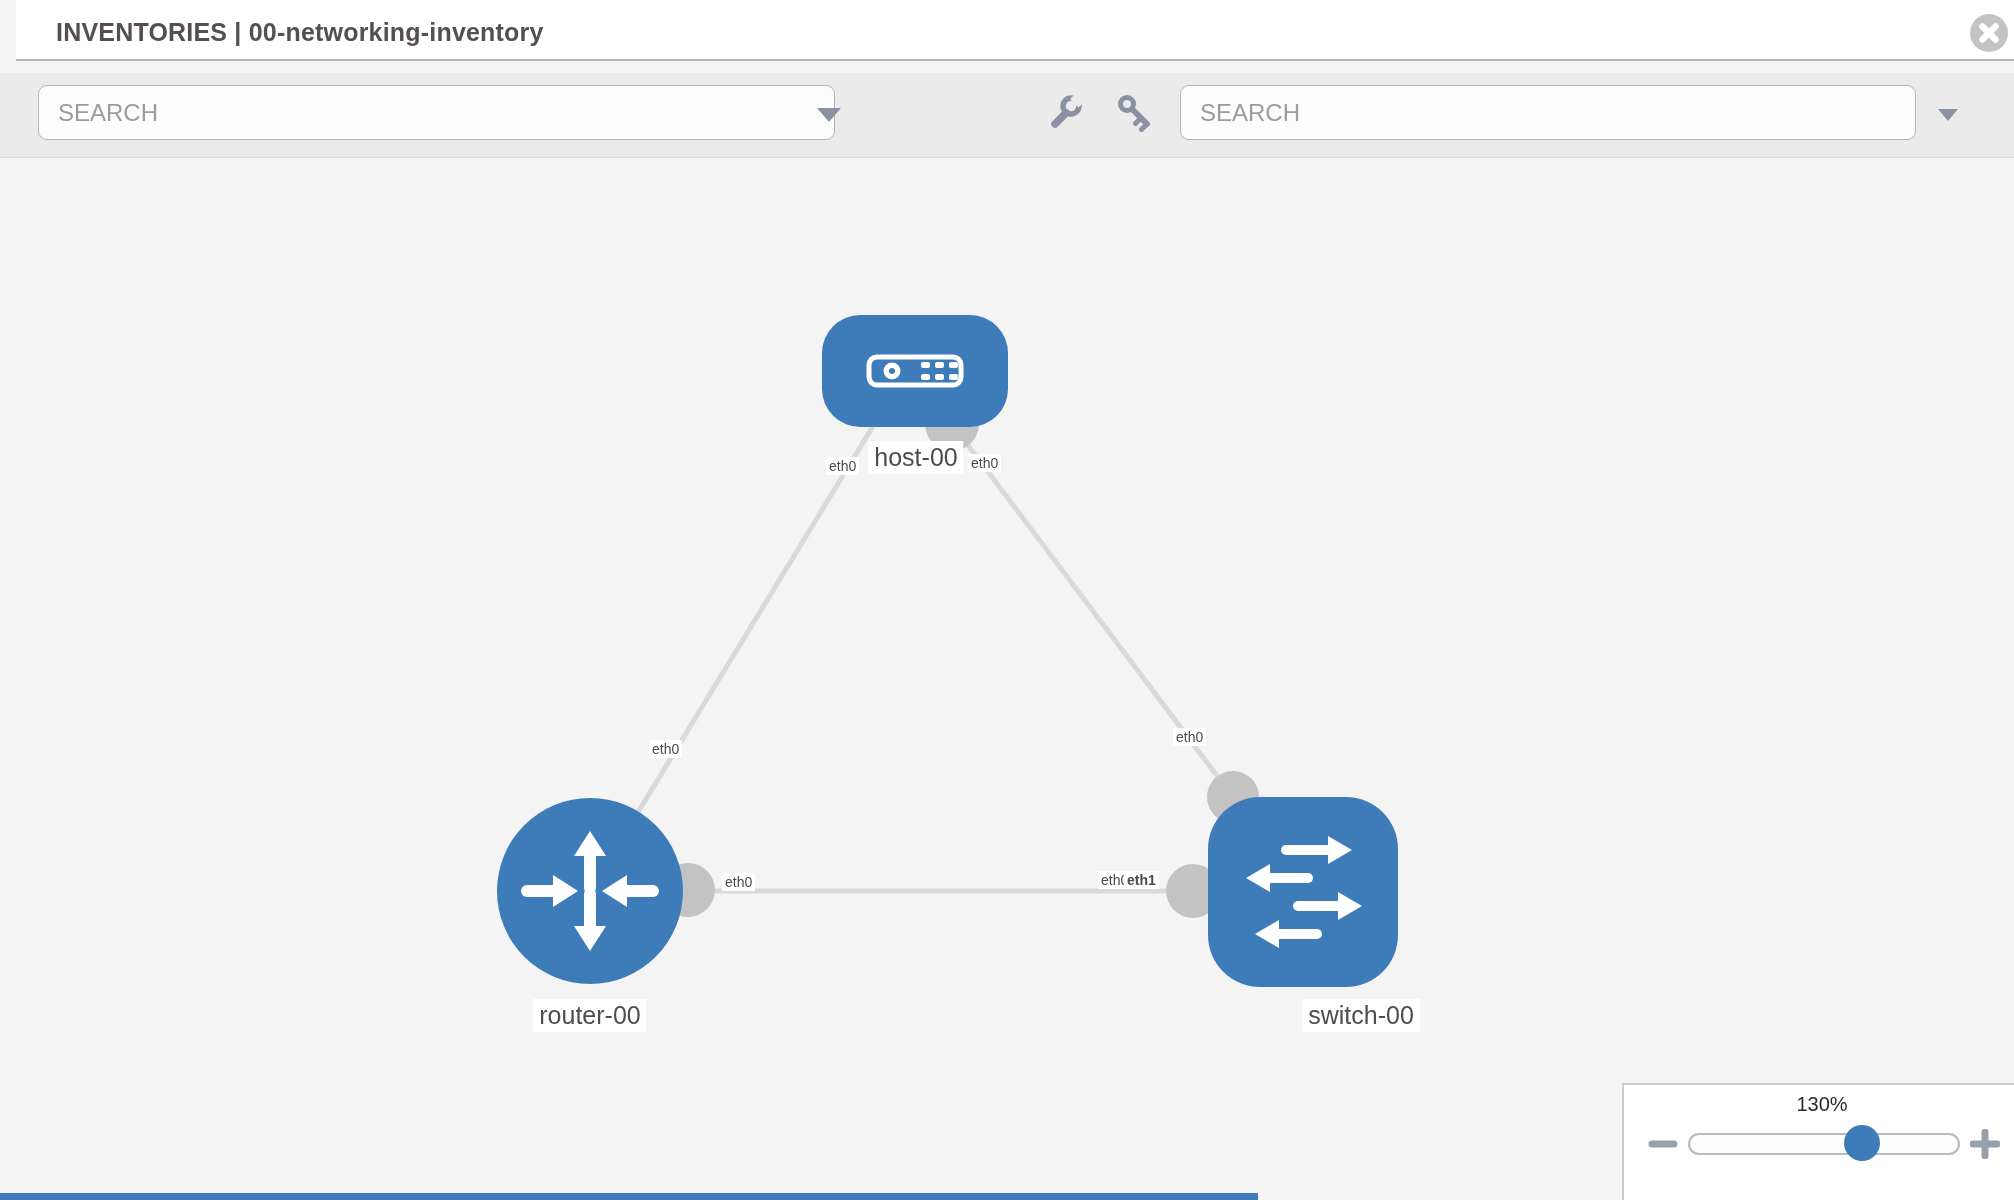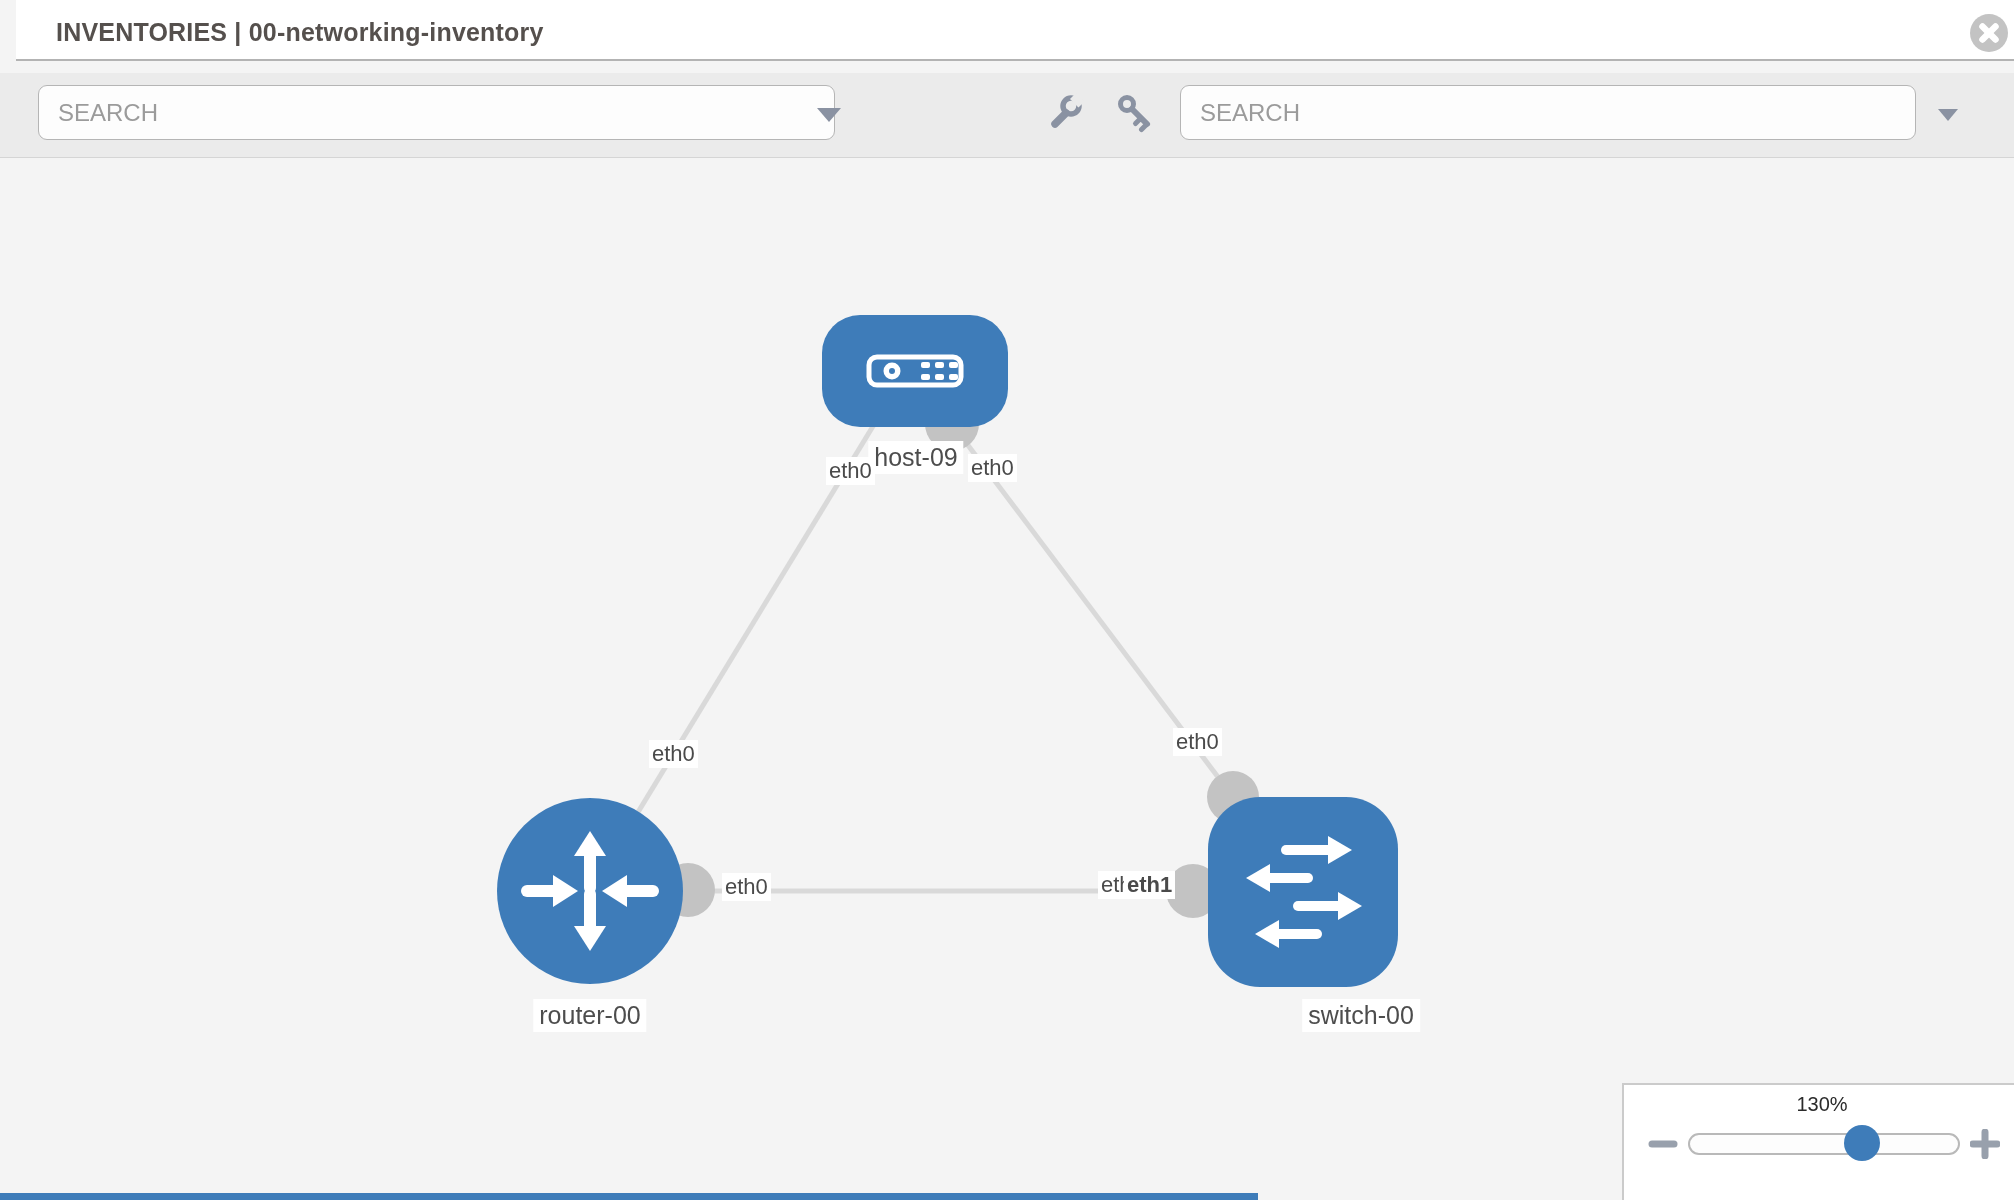--- a/index.html
+++ b/index.html
@@ -49,21 +49,21 @@
   .tool-icon { position: absolute; top: 20px; cursor: pointer; }
 
   
   .node-label {
     position: absolute; transform: translateX(-50%);
     background: #ffffff; color: #4d4d4d; font-size: 25px;
     padding: 2px 6px; white-space: nowrap; z-index: 3;
   }
   .if-label {
     position: absolute;
-    background: #ffffff; color: #4a4a4a; font-size: 22px;
+    background: #ffffff; color: #4a4a4a; font-size: 14px;
     padding: 1px 3px; white-space: nowrap; z-index: 3;
   }
   .if-label.over { z-index: 4; }
 
   svg.topology { position: absolute; left: 0; top: 0; z-index: 1; }
 
   
   .zoom-panel {
     position: absolute; left: 1622px; top: 1083px; width: 400px; height: 130px;
     background: #ffffff; border: 2px solid #cbcbcb; z-index: 5;
@@ -146,21 +146,21 @@
       <line x1="1308" y1="878" x2="1268" y2="878"></line>
       <polygon points="1246,878 1270,864 1270,892" stroke="none"></polygon>
       <line x1="1298" y1="906" x2="1340" y2="906"></line>
       <polygon points="1362,906 1338,892 1338,920" stroke="none"></polygon>
       <line x1="1317" y1="934" x2="1277" y2="934"></line>
       <polygon points="1255,934 1279,920 1279,948" stroke="none"></polygon>
     </g>
   </g>
 </svg>
 
-<div class="node-label" style="left:916px;  top:441px;">host-09</div>
+<div class="node-label" style="left:916px;  top:441px;">host-00</div>
 <div class="node-label" style="left:590px;  top:999px;">router-00</div>
 <div class="node-label" style="left:1361px; top:999px;">switch-00</div>
 
 <div class="if-label" style="left:826px;  top:457px;">eth0</div>
 <div class="if-label" style="left:968px;  top:454px;">eth0</div>
 <div class="if-label" style="left:649px;  top:740px;">eth0</div>
 <div class="if-label" style="left:722px;  top:873px;">eth0</div>
 <div class="if-label" style="left:1098px; top:871px;">eth0</div>
 <div class="if-label over" style="left:1124px; top:871px;font-weight:bold;">eth1</div>
 <div class="if-label" style="left:1173px; top:728px;">eth0</div>

